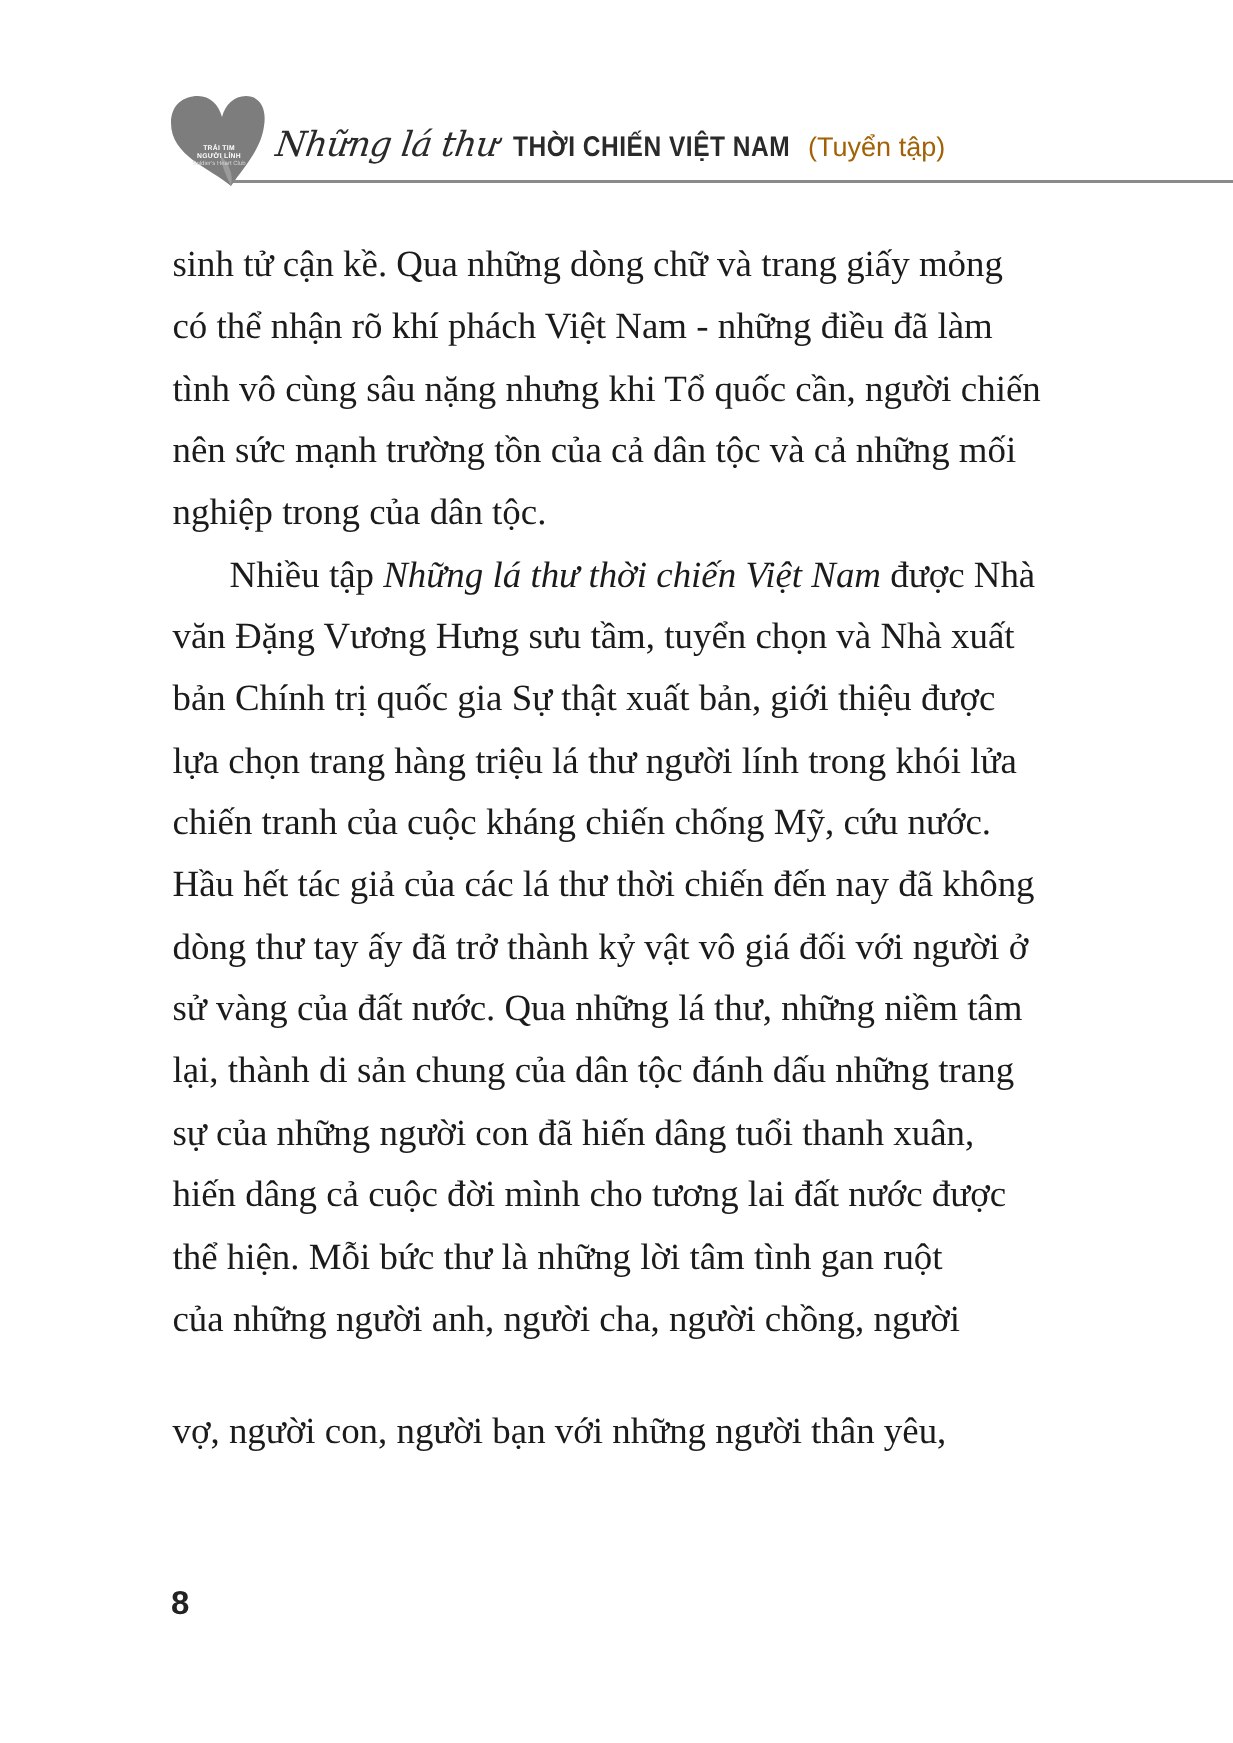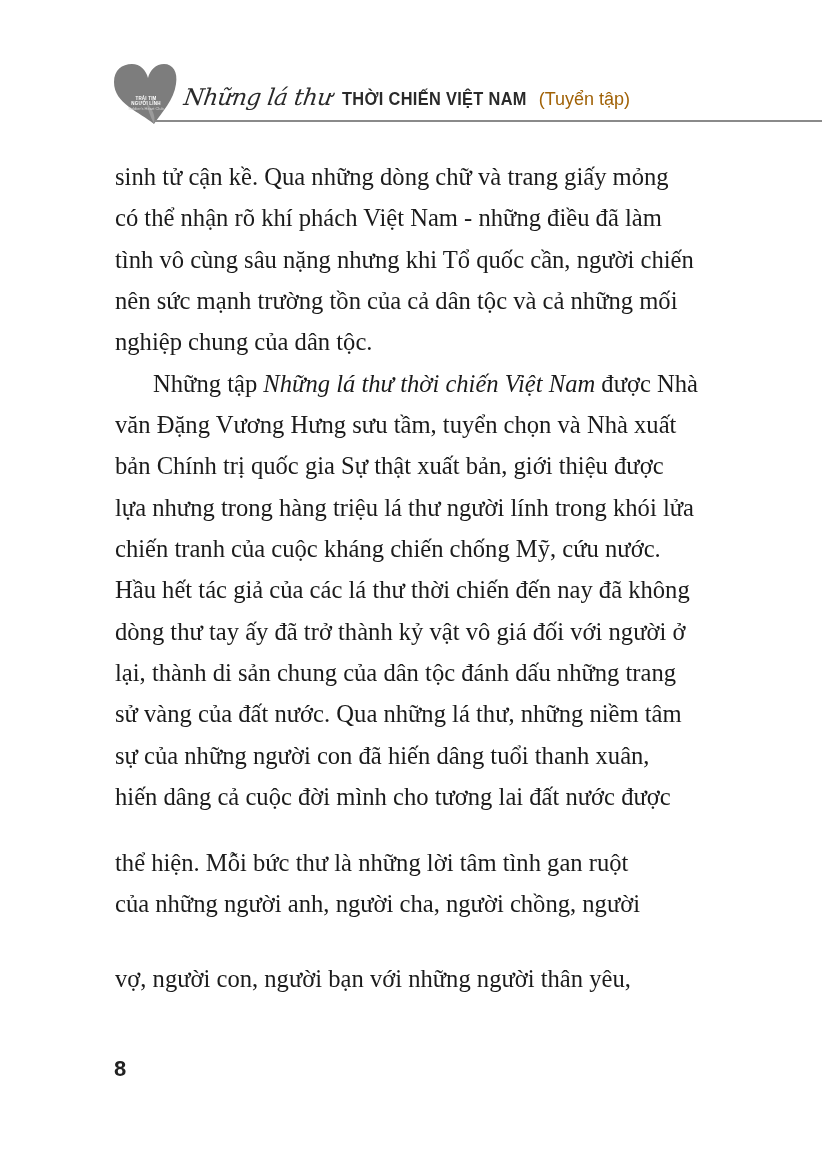--- a/index.html
+++ b/index.html
@@ -44,33 +44,33 @@
   </div>
   <div class="header-rule"></div>
 </div>
 
 <div class="body-text">
   <div>
     <span class="line" style="white-space: nowrap; word-spacing: 0px; text-align: left; text-align-last: left;">sinh tử cận kề. Qua những dòng chữ và trang giấy mỏng</span>
     <span class="line" style="white-space: nowrap; word-spacing: 0px; text-align: right; text-align-last: left;">có thể nhận rõ khí phách Việt Nam - những điều đã làm</span>
     <span class="line" style="white-space: nowrap; word-spacing: 0px; text-align: left; text-align-last: left;">tình vô cùng sâu nặng nhưng khi Tổ quốc cần, người chiến</span>
     <span class="line" style="white-space: nowrap; word-spacing: 0px; text-align: left; text-align-last: left;">nên sức mạnh trường tồn của cả dân tộc và cả những mối</span>
-    <span class="line last">nghiệp chung của dân tộc.</span>
+    <span class="line last">nghiệp trong của dân tộc.</span>
   </div>
   <div>
-    <span class="line indent" style="white-space: nowrap; word-spacing: 0px; text-align: left; text-align-last: left;"><span>Những tập </span><i>Những lá thư thời chiến Việt Nam</i><span> được Nhà</span></span>
+    <span class="line indent" style="white-space: nowrap; word-spacing: 0px; text-align: left; text-align-last: left;"><span>Nhiều tập </span><i>Những lá thư thời chiến Việt Nam</i><span> được Nhà</span></span>
     <span class="line" style="white-space: nowrap; word-spacing: 0px; text-align: left; text-align-last: left;">văn Đặng Vương Hưng sưu tầm, tuyển chọn và Nhà xuất</span>
     <span class="line" style="white-space: nowrap; word-spacing: 0px; text-align: left; text-align-last: left;">bản Chính trị quốc gia Sự thật xuất bản, giới thiệu được</span>
-    <span class="line" style="white-space: nowrap; word-spacing: 0px; text-align: left; text-align-last: left;">lựa nhưng trong hàng triệu lá thư người lính trong khói lửa</span>
+    <span class="line" style="white-space: nowrap; word-spacing: 0px; text-align: left; text-align-last: left;">lựa chọn trang hàng triệu lá thư người lính trong khói lửa</span>
     <span class="line" style="white-space: nowrap; word-spacing: 0px; text-align: left; text-align-last: left;">chiến tranh của cuộc kháng chiến chống Mỹ, cứu nước.</span>
     <span class="line" style="white-space: nowrap; word-spacing: 0px; text-align: left; text-align-last: left;">Hầu hết tác giả của các lá thư thời chiến đến nay đã không</span>
     <span class="line" style="white-space: nowrap; word-spacing: 0px; text-align: left; text-align-last: left;">dòng thư tay ấy đã trở thành kỷ vật vô giá đối với người ở</span>
+    <span class="line" style="white-space: nowrap; word-spacing: 0px; text-align: left; text-align-last: left;">sử vàng của đất nước. Qua những lá thư, những niềm tâm</span>
     <span class="line" style="white-space: nowrap; word-spacing: 0px; text-align: left; text-align-last: left;">lại, thành di sản chung của dân tộc đánh dấu những trang</span>
-    <span class="line" style="white-space: nowrap; word-spacing: 0px; text-align: left; text-align-last: left;">sử vàng của đất nước. Qua những lá thư, những niềm tâm</span>
     <span class="line" style="white-space: nowrap; word-spacing: 0px; text-align: left; text-align-last: left;">sự của những người con đã hiến dâng tuổi thanh xuân,</span>
     <span class="line" style="white-space: nowrap; word-spacing: 0px; text-align: left; text-align-last: left;">hiến dâng cả cuộc đời mình cho tương lai đất nước được</span>
-    <span class="line" style="white-space: nowrap; word-spacing: 0px; text-align: left; text-align-last: left; margin-top: 24px;">thể hiện. Mỗi bức thư là những lời tâm tình gan ruột</span>
+    <span class="line" style="white-space: nowrap; word-spacing: 0px; text-align: left; text-align-last: left;">thể hiện. Mỗi bức thư là những lời tâm tình gan ruột</span>
     <span class="line" style="white-space: nowrap; word-spacing: 0px; text-align: left; text-align-last: left;">của những người anh, người cha, người chồng, người</span>
     <span class="line" style="white-space: nowrap; word-spacing: 0px; text-align: left; text-align-last: left; margin-top: 34px;">vợ, người con, người bạn với những người thân yêu,</span>
   </div>
 </div>
 
 <div class="page-number">8</div>
 
 </body></html>

